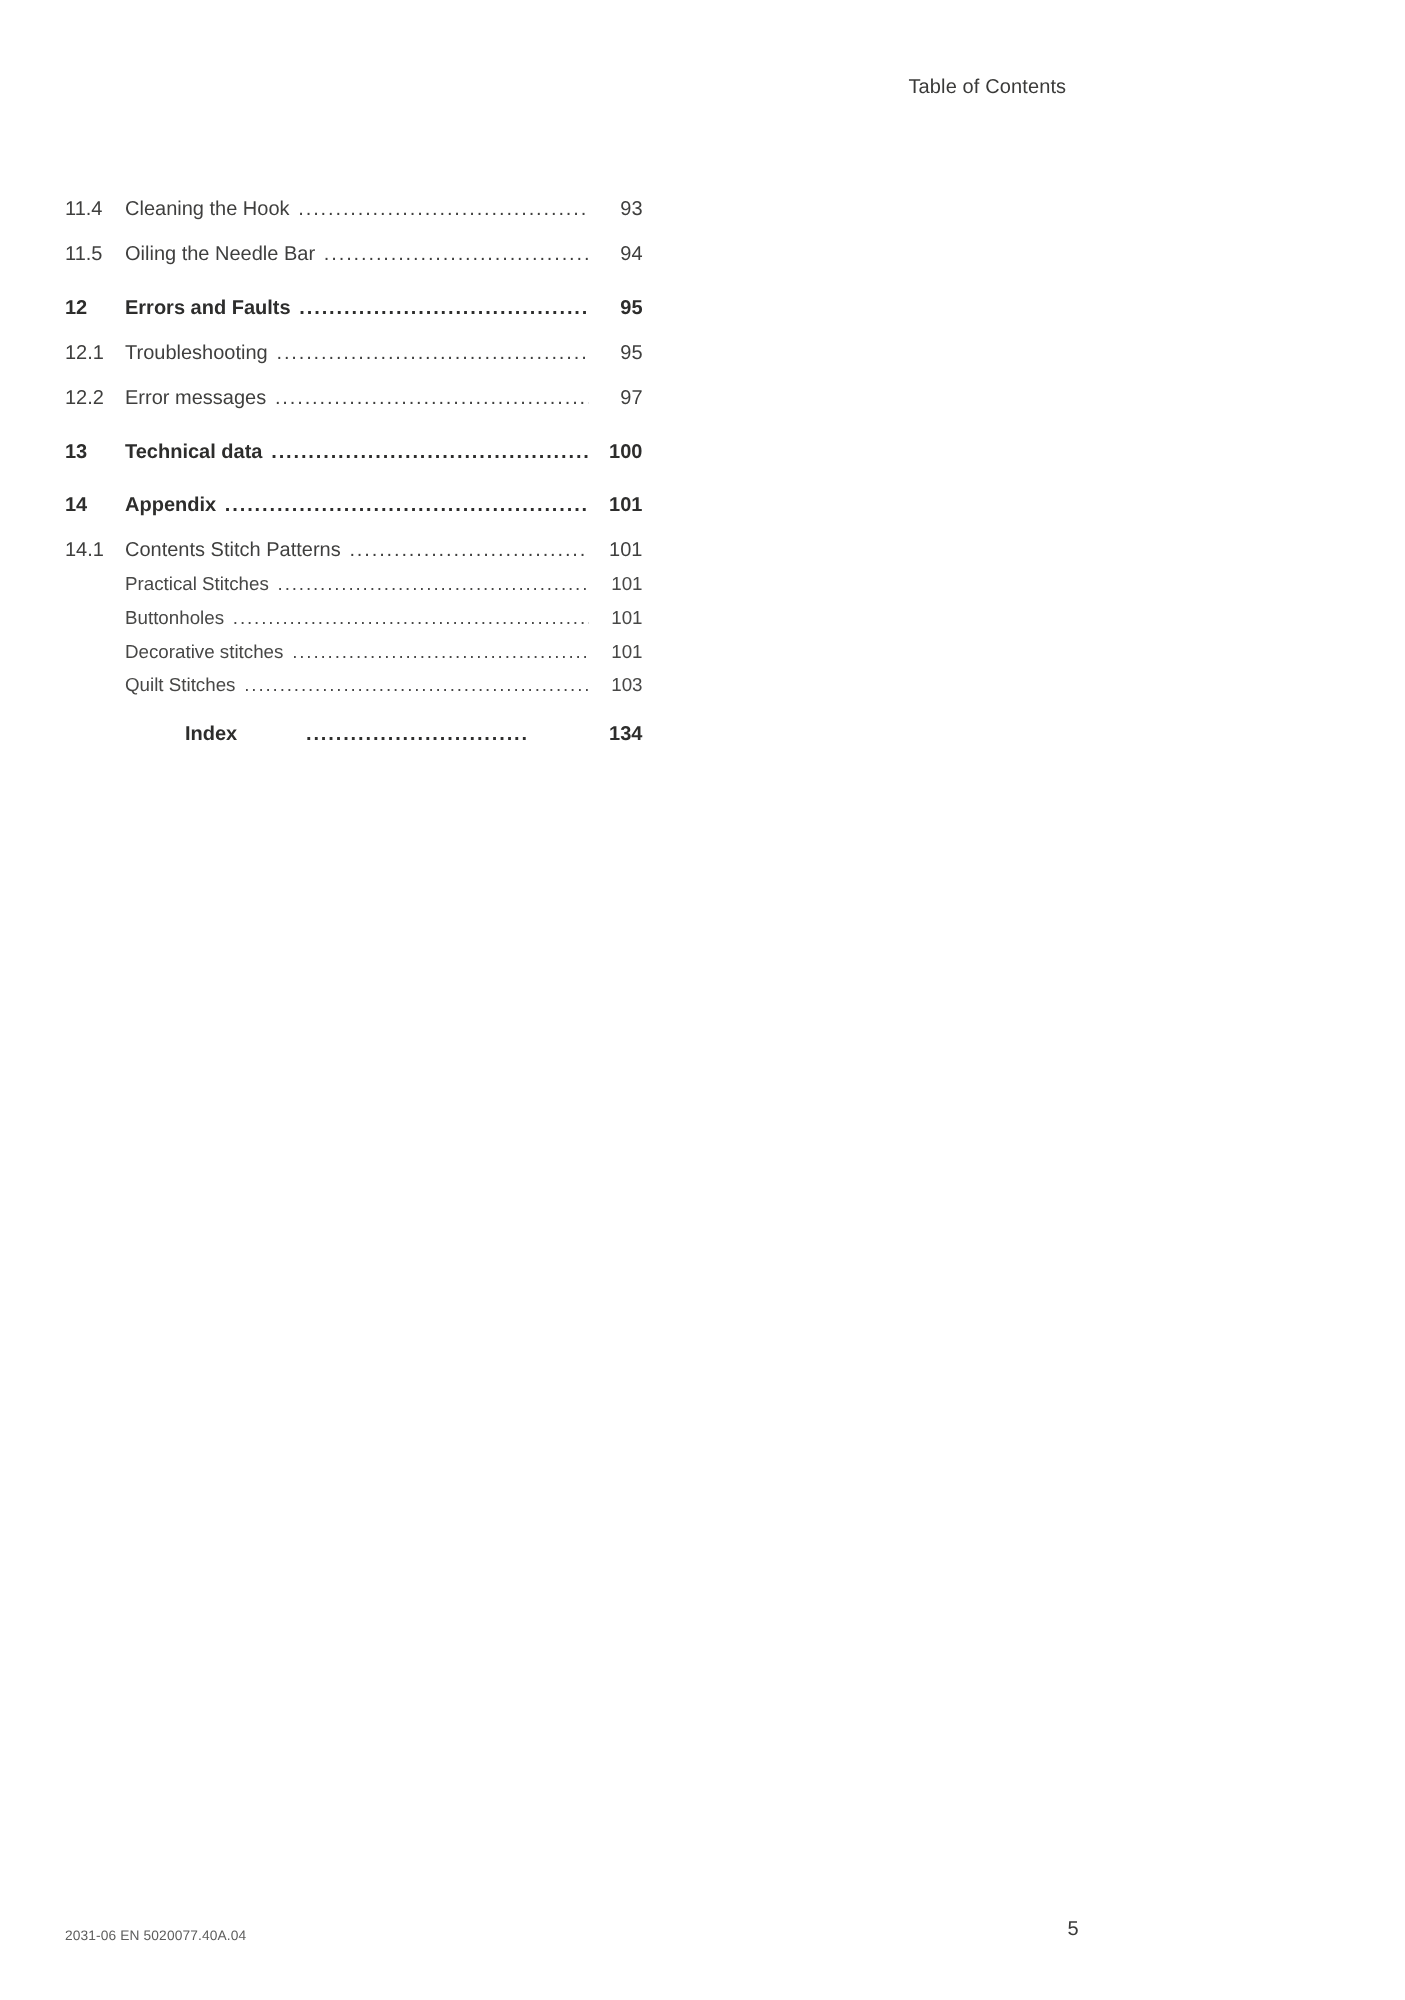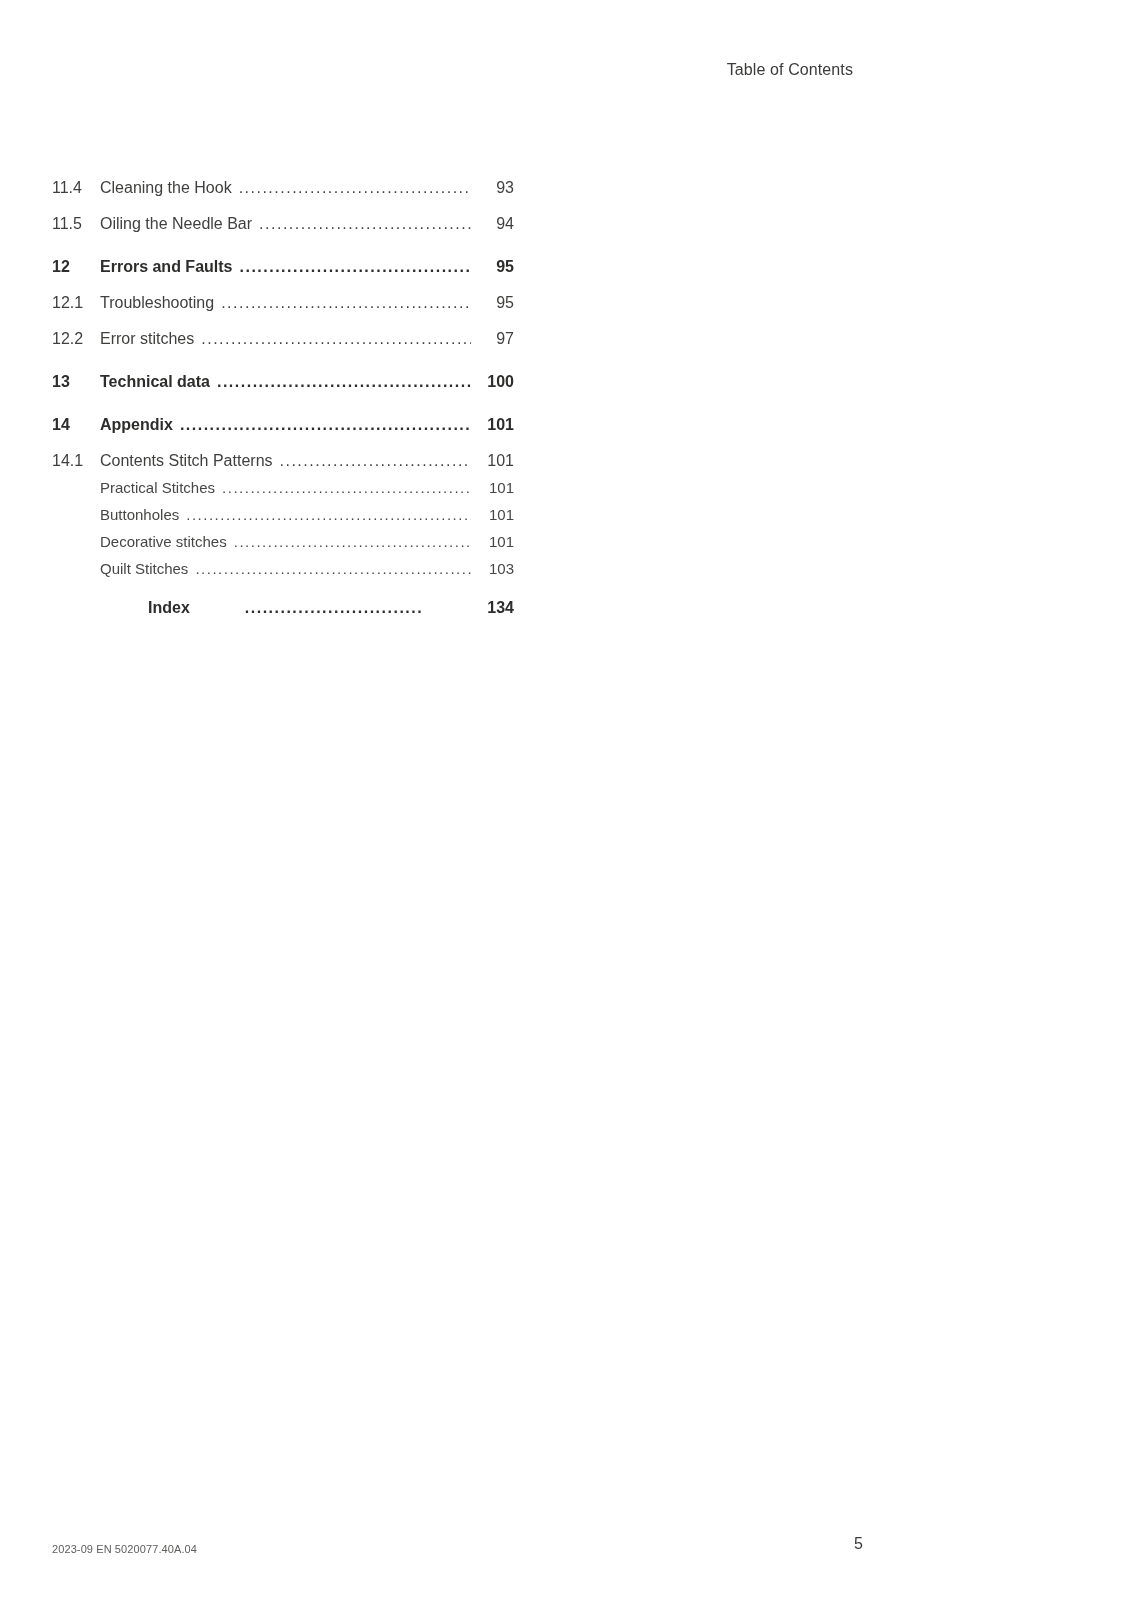--- a/index.html
+++ b/index.html
@@ -25,21 +25,20 @@
     font-weight: 400;
     color: #3a3a39;
     letter-spacing: 0.1px;
   }
 
   .toc-list {
     position: absolute;
     left: 52px;
     top: 159px;
     width: 462px;
-    margin-top: 20px;
   }
 
   .toc-row {
     display: flex;
     align-items: baseline;
     line-height: 18px;
     font-size: 16px;
     color: #3f3f3e;
     white-space: nowrap;
   }
@@ -114,21 +113,21 @@
       <span class="pagenum">95</span>
     </div>
       <div class="toc-row sub">
       <span class="num">12.1</span>
       <span class="title">Troubleshooting</span>
       <span class="leader"></span>
       <span class="pagenum">95</span>
     </div>
       <div class="toc-row sub">
       <span class="num">12.2</span>
-      <span class="title">Error stitches</span>
+      <span class="title">Error messages</span>
       <span class="leader"></span>
       <span class="pagenum">97</span>
     </div>
       <div class="toc-row chapter">
       <span class="num">13</span>
       <span class="title">Technical data</span>
       <span class="leader"></span>
       <span class="pagenum">100</span>
     </div>
       <div class="toc-row chapter">
@@ -168,17 +167,17 @@
       <span class="pagenum">103</span>
     </div>
       <div class="toc-row index">
       <span class="num"></span>
       <span class="title">Index</span>
       <span class="leader"></span>
       <span class="pagenum">134</span>
     </div>
     </div>
 
-  <div class="footer-imprint">2023-09 EN 5020077.40A.04</div>
+  <div class="footer-imprint">2031-06 EN 5020077.40A.04</div>
 
   <div class="footer-pagenum">5</div>
 
 </div>
 
 </body></html>

